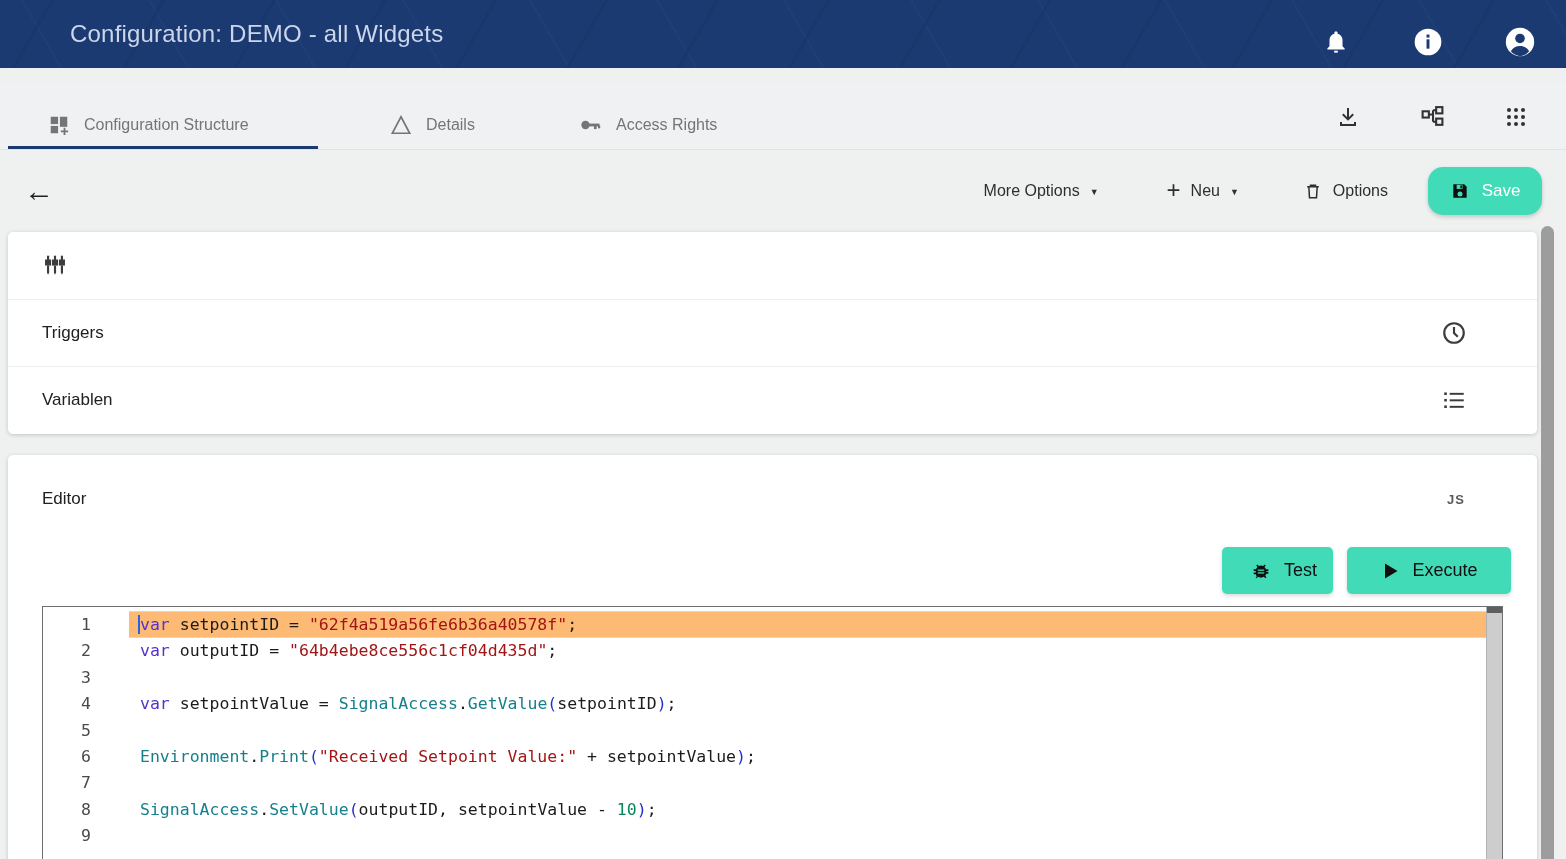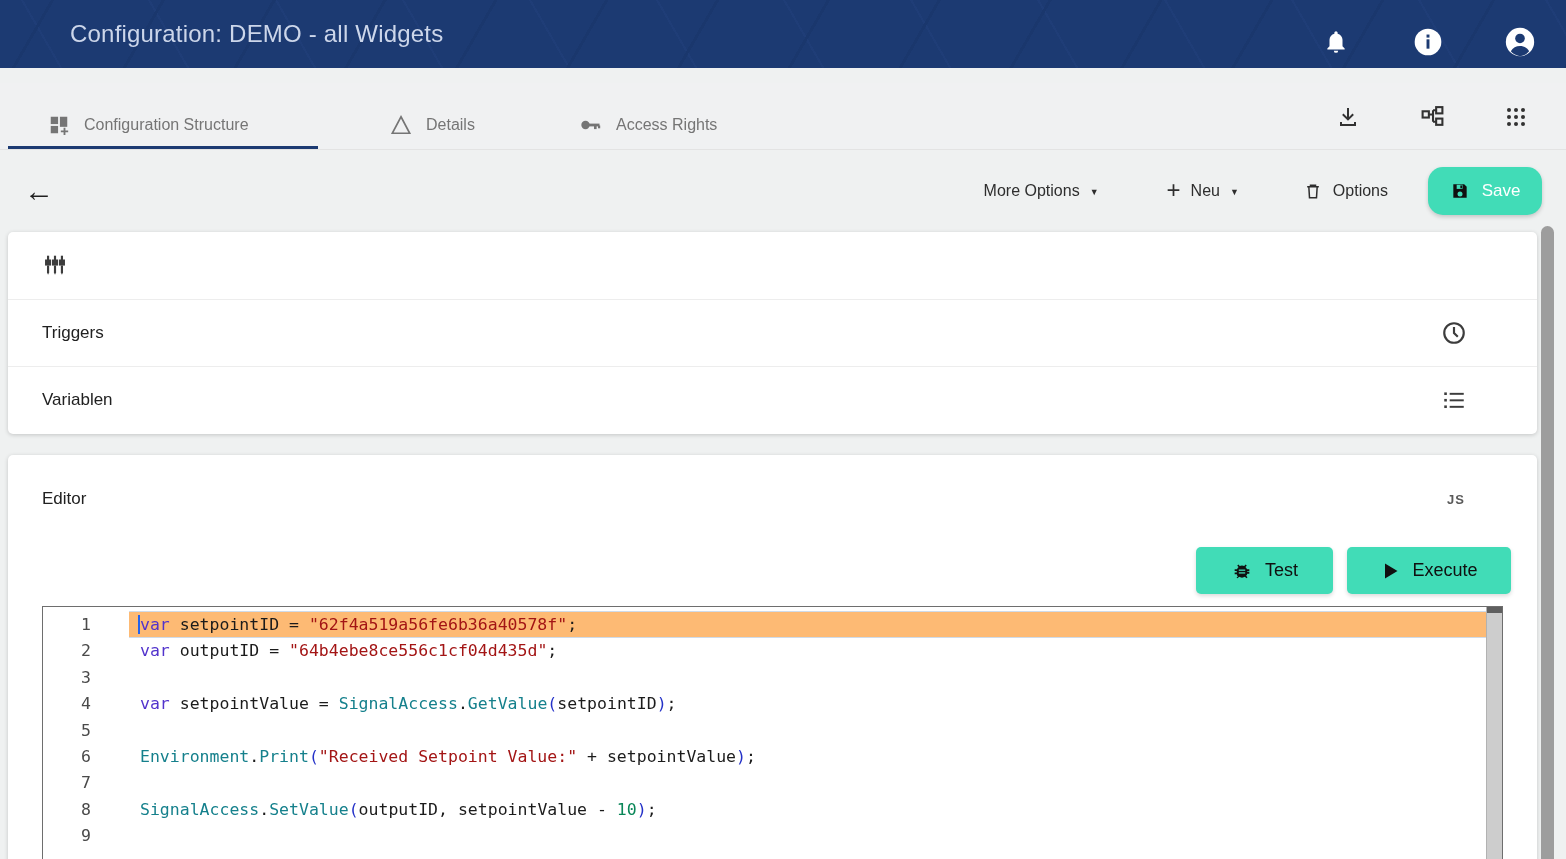--- a/index.html
+++ b/index.html
@@ -52,21 +52,21 @@
   .acc-icon { color:#3c3c3c; display:flex; }
 
   
   .editor-card { top:455px; height:420px; overflow:hidden; }
   .editor-head { position:absolute; left:34px; top:34px; right:60px; display:flex; justify-content:space-between; align-items:center;text-align:right; }
   .editor-label { font-size:17px; color:#212121; }
   .lang-badge { font-size:13px; font-weight:bold; color:#5a5a5a; letter-spacing:1px; margin-right:12px; }
   .editor-btns { position:absolute; right:26px; top:92px; display:flex; gap:14px; }
   .teal-btn { height:47px; background:var(--accent); border:none; border-radius:5px; display:flex; align-items:center; justify-content:center;
     gap:12px; font-size:18px; color:#101010; cursor:pointer; box-shadow:0 2px 4px rgba(0,0,0,.15); padding:0 28px; }
-  .btn-test { width:137px; }
+  .btn-test { width:111px;justify-content:space-between; }
   .btn-exec { width:164px; }
 
   
   .code-box { position:absolute; left:34px; top:151px; width:1461px; height:270px; border:1px solid #6e6e6e; background:#fff; overflow:hidden; }
   .code-scrollbar { position:absolute; right:0; top:0; bottom:0; width:16px; background:#cdcdcd; border-left:1px solid #b2b2b2; }
   .code-scrollbar .thumb { position:absolute; top:0; left:0; right:0; height:6px; background:#5f5f5f; }
   .code-area { position:absolute; left:0; top:0; right:16px; bottom:0; font-family:"DejaVu Sans Mono", monospace; font-size:16.5px; line-height:26.4px; }
   .gutter { position:absolute; left:0; top:5px; width:72px; text-align:right; color:#4a4a4a; user-select:none; }
   .gutter .ln { padding-right:24px; }
   .code-lines { position:absolute; left:86px; right:0; top:5px; color:var(--code-text); white-space:pre; }

